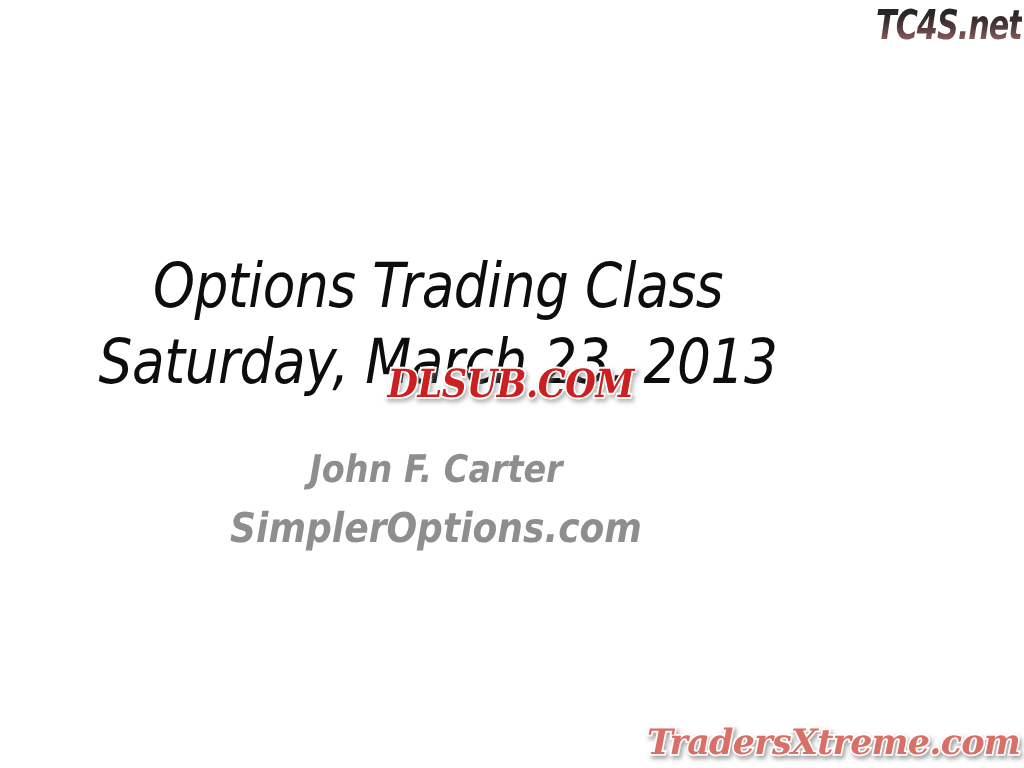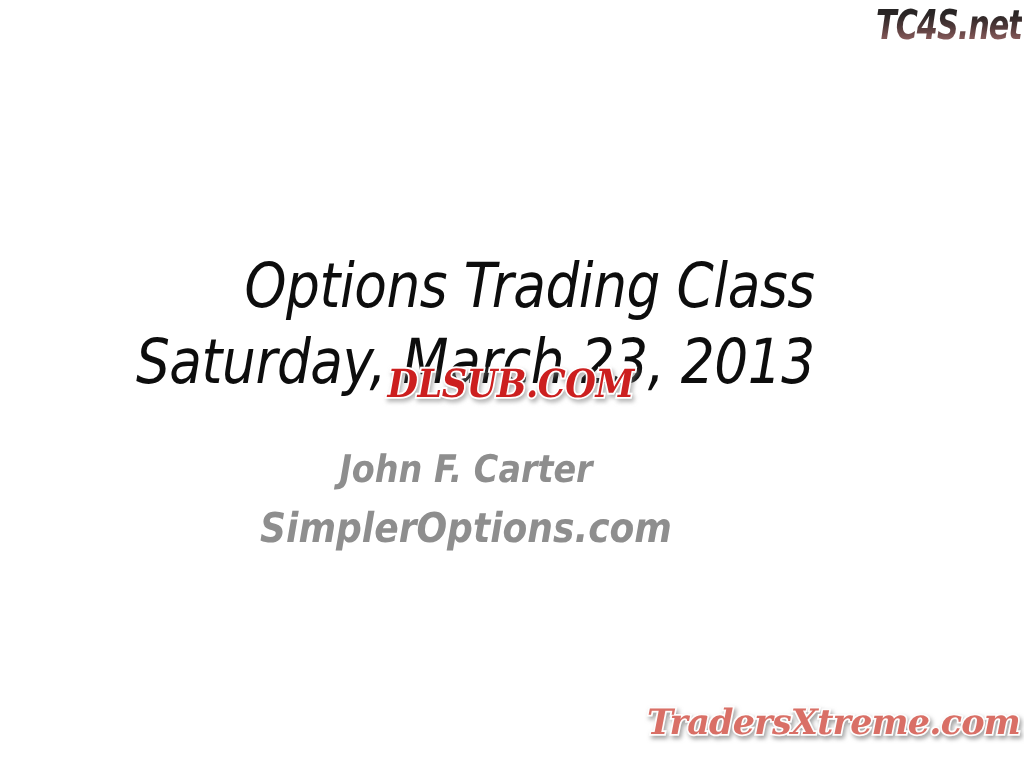--- a/index.html
+++ b/index.html
@@ -49,42 +49,41 @@
     -webkit-text-fill-color: transparent;
     text-rendering: geometricPrecision;
   }
 
   
   #title-block {
     position: absolute;
     left: 0;
     top: 248px;
     width: 876px;
-    text-align: right;
+    text-align: center;
   }
   .title-line {
     font-family: "DejaVu Sans", sans-serif;
     font-weight: 400;
     font-size: 62px;
     line-height: 76px;
     color: #0d0d0d;
     letter-spacing: -0.5px;
     transform: scaleX(0.86);
     white-space: nowrap;
     text-rendering: geometricPrecision;
   }
 
   
   #subtitle-block {
     position: absolute;
     left: 0;
     top: 443px;
     width: 872px;
     text-align: center;
-    padding-left: 30px;
   }
   .subtitle-line {
     font-family: "DejaVu Sans", sans-serif;
     font-weight: bold;
     color: #8e8e8e;
     white-space: nowrap;
     transform: scaleX(0.88);
     text-rendering: geometricPrecision;
   }
   #subtitle-author {
@@ -119,21 +118,21 @@
     transform: scaleX(0.95) scaleY(1.05);
     -webkit-text-stroke: 3.5px #ffffff;
     paint-order: stroke fill;
     text-rendering: geometricPrecision;
   }
 
   
   #tradersxtreme-logo {
     position: absolute;
     right: 4px;
-    bottom: 24px;
+    bottom: 4px;
     filter: drop-shadow(2px 3px 2px rgba(105,105,105,0.6));
   }
   #tradersxtreme-logo .tx-text {
     font-family: "DejaVu Serif", serif;
     font-weight: bold;
     font-size: 35px;
     line-height: 42px;
     letter-spacing: -0.8px;
     color: #d96f66;
     white-space: nowrap;

